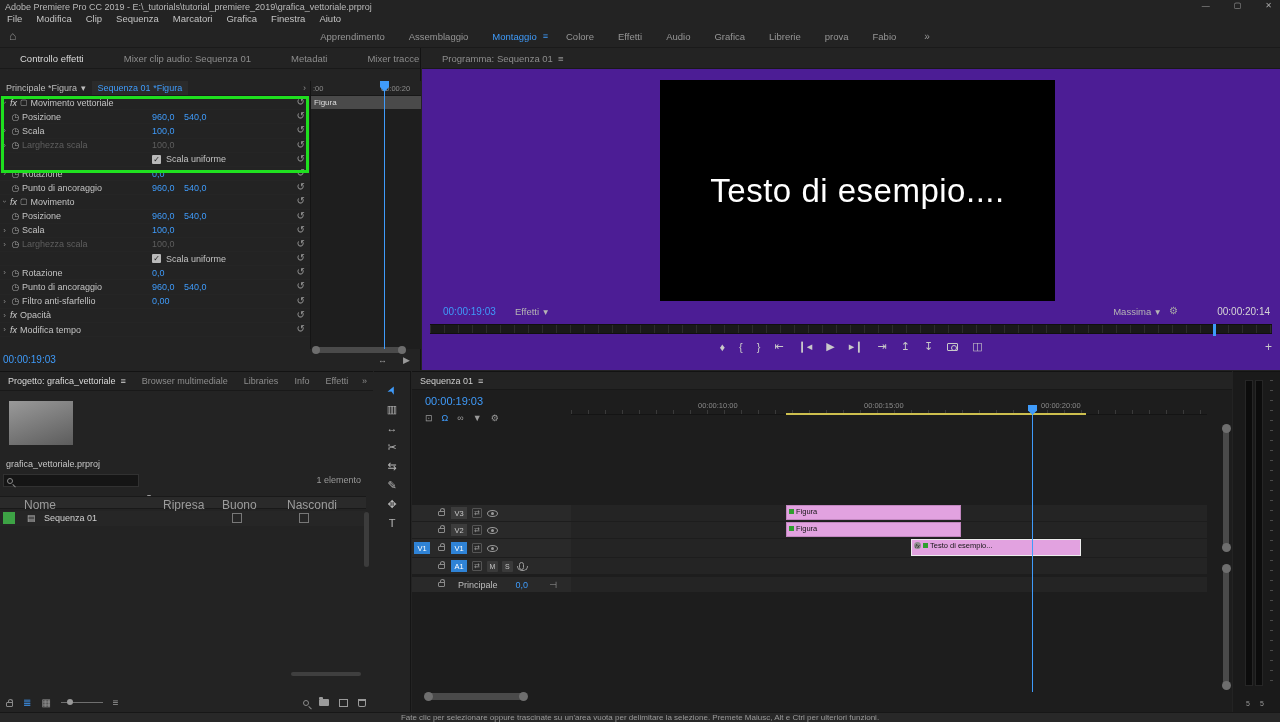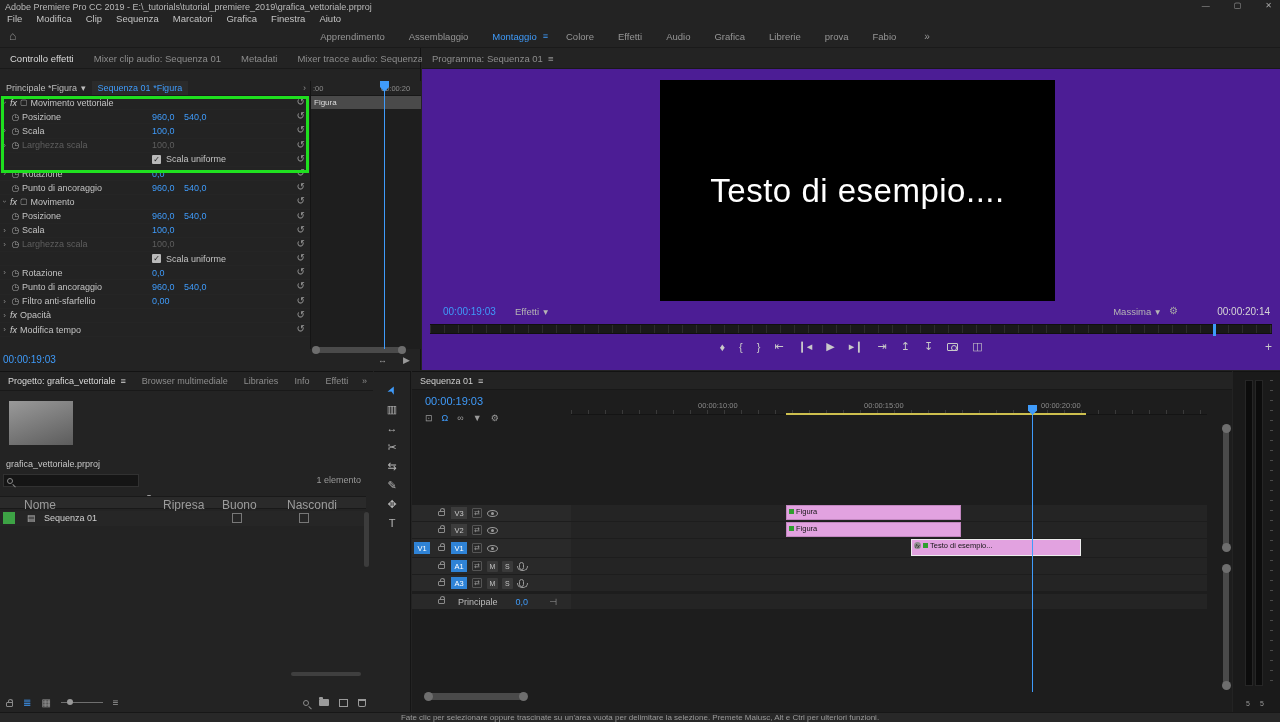--- a/index.html
+++ b/index.html
@@ -12,21 +12,21 @@
 .menubar>span{padding:0 7px}
 .wsbar{position:absolute;top:25px;left:0;width:100%;height:23px;border-bottom:1px solid #1a1a1a;display:flex;align-items:center}
 .home-ic{margin-left:9px;font-size:12px;color:#8f8f8f}
 .wstabs{display:flex;margin-left:292px;align-items:center}
 .wstab{padding:0 12px;font-size:9.5px;color:#969696;line-height:23px;white-space:nowrap}
 .wstab.active{color:#3f9bfa}
 .wsmenu{color:#3f9bfa;font-size:9px;margin:0 6px 0 -6px}
 .wsoverflow{margin-left:16px;color:#969696}
 
 .ptabs{display:flex;align-items:center;height:21px;font-size:9.5px;color:#8d8d8d;border-bottom:1px solid #191919;background:#232323}
-.ptab{padding:0 10px;line-height:21px;white-space:nowrap;display:flex;align-items:center;gap:5px}
+.ptab{padding:0 20px;line-height:21px;white-space:nowrap;display:flex;align-items:center;gap:5px}
 .ptab.active{color:#dadada}
 .poverflow{margin-left:auto;margin-right:6px;color:#8d8d8d}
 
 .fxp{position:absolute;top:48px;left:0;width:421px;height:322px;background:#232323;border-right:1px solid #131313}
 .fx-cliptabs{position:absolute;top:33px;left:0;width:310px;height:15px;display:flex;align-items:center;font-size:9px;border-bottom:1px solid #1b1b1b;background:#232323}
 .fxct{padding:0 6px;color:#bdbdbd;display:flex;align-items:center;gap:4px;height:100%}
 .fxct.seq{color:#3f9bfa;background:#2b2b2b}
 .fxct-more{margin-left:auto;margin-right:4px;color:#8d8d8d}
 .fx-rows{position:absolute;top:48px;left:0;width:310px}
 .fxrow{height:14.2px;position:relative;display:flex;align-items:center;font-size:9px;border-bottom:1px solid #252525}
@@ -557,32 +557,20 @@
           <span class="chipx on">A1</span>
           <span class="tsync">⇄</span>
           <span class="tbtn">M</span>
           <span class="tbtn">S</span>
           <span class="icon-mic"></span>
         </div>
         <div class="tlane"></div>
       </div>
 
 
-      <div class="trow">
-        <div class="thead">
-          <span class="srccol"></span>
-          <span class="icon-lock tlock"></span>
-          <span class="chipx on">A3</span>
-          <span class="tsync">⇄</span>
-          <span class="tbtn">M</span>
-          <span class="tbtn">S</span>
-          <span class="icon-mic"></span>
-        </div>
-        <div class="tlane"></div>
-      </div>
 
       <div class="trow master">
         <div class="thead">
           <span class="srccol"></span>
           <span class="icon-lock tlock"></span>
           <span class="mlbl2">Principale</span>
           <span class="mval">0,0</span>
           <span class="mend">⊣</span>
         </div>
         <div class="tlane"></div>

